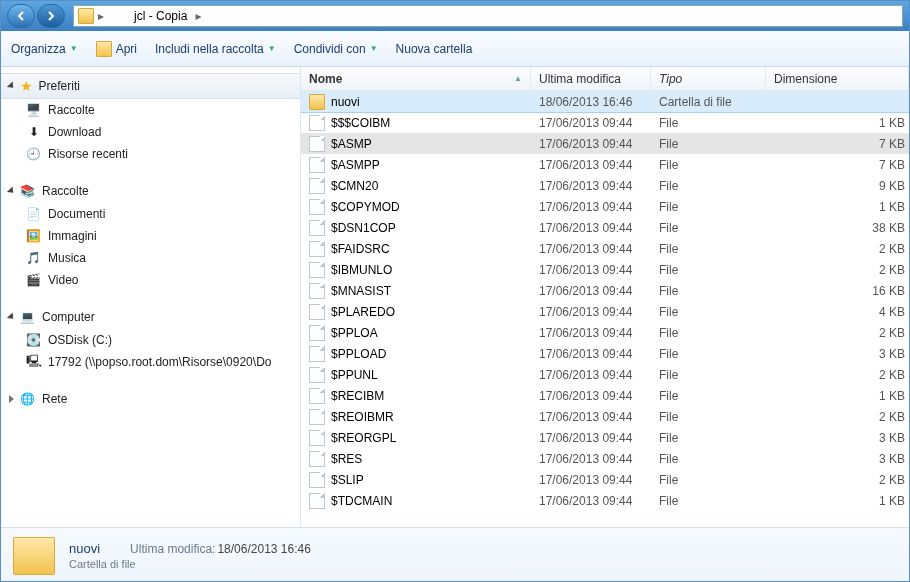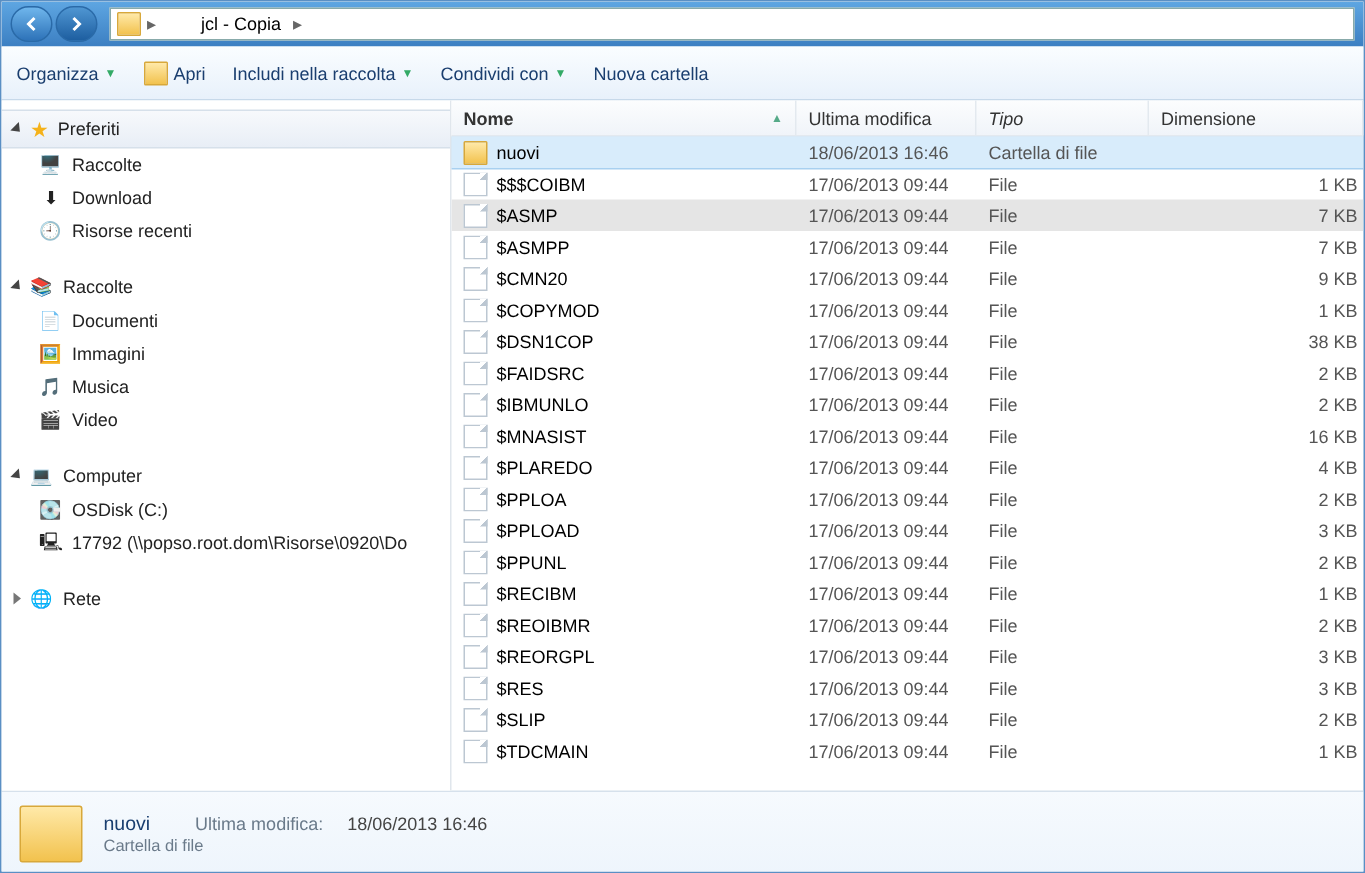--- a/index.html
+++ b/index.html
@@ -37,21 +37,21 @@
 .cell.name { width:230px; } .cell.mod { width:120px; color:#555; } .cell.type { width:115px; color:#555; } .cell.size { flex:1; justify-content:flex-end; padding-right:4px; color:#555; }
 .fico { width:16px; height:16px; display:inline-block; }
 .fico.folder { background:linear-gradient(#ffe9a8,#f2c24e); border:1px solid #d8a83a; border-radius:1px; }
 .fico.file { background:#fff; border:1px solid #bcc7d2; position:relative; }
 .fico.file:after { content:''; position:absolute; top:-1px; right:-1px; width:5px; height:5px; background:linear-gradient(135deg,#fff 50%,#bcc7d2 50%); }
 .details { height:56px; border-top:1px solid #d6e1ec; background:linear-gradient(#f6fafe,#eef5fc); display:flex; align-items:center; padding:6px 12px; gap:14px; }
 .details .big-ico { width:42px; height:38px; background:linear-gradient(#ffe9a8,#f2c24e); border:1px solid #d8a83a; border-radius:2px; }
 .details .meta { display:flex; flex-direction:column; gap:2px; }
 .details .name { font-size:13px; color:#1a3e6f; }
 .details .sub { color:#6a7a8a; font-size:11px; }
-.details .pair { display:flex; gap:16px; color:#444; font-size:11px; }
+.details .pair { display:flex; gap:2px; color:#444; font-size:11px; }
 .details .pair .k { color:#6a7a8a; }
 svg { display:block; }
 </style>
 </head>
 <body>
 
 <div class="titlebar">
   <div class="nav-btn">
       <svg width="10" height="10" viewBox="0 0 10 10">
         <path d="M7 1 L3 5 L7 9" stroke="#fff" stroke-width="2" fill="none"></path>

